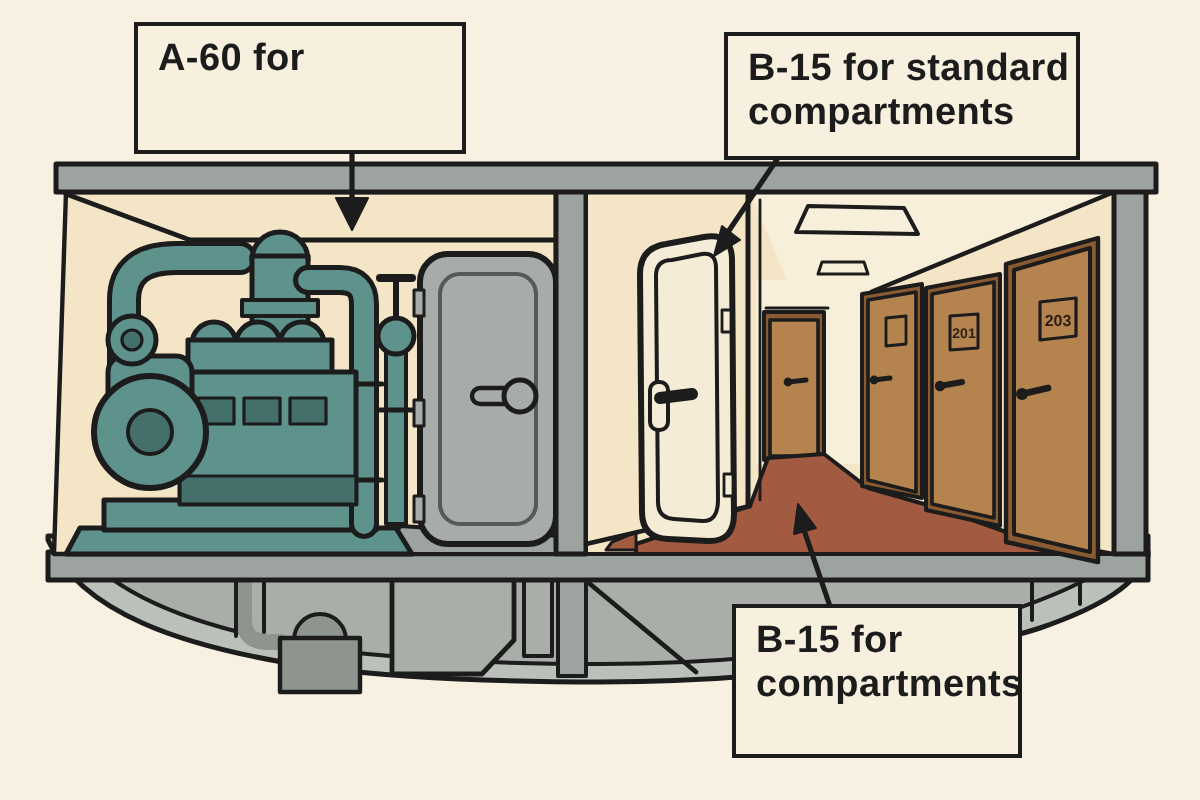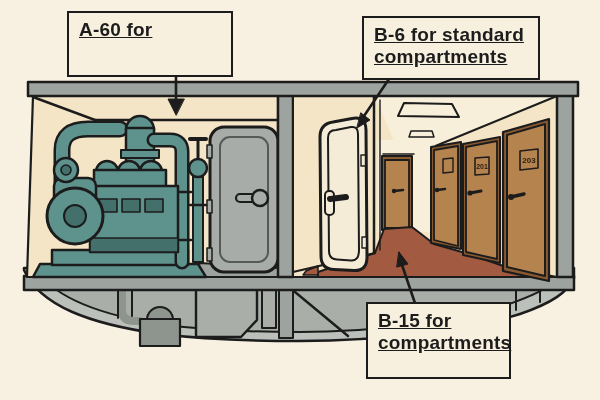--- a/index.html
+++ b/index.html
@@ -25,21 +25,21 @@
     background:var(--label-bg);
     border:2.5px solid var(--line);
     color:var(--line);
     font-weight:600;
     font-size:19px;
     line-height:1.16;
     padding:6px 10px;
     letter-spacing:.2px;
     white-space:nowrap;
   }
-  .callout span{display:block;text-decoration:underline;}
+  .callout span{display:block;}
   .callout.a60{left:67px;top:11px;width:166px;height:66px;}
   .callout.b15top{left:362px;top:16px;width:178px;height:64px;}
   .callout.b15bottom{left:366px;top:302px;width:145px;height:77px;}
   .plate-num{
     font-family:"Liberation Sans", sans-serif;
     font-weight:700;
   }
 </style>
 </head>
 <body>
@@ -215,21 +215,21 @@
       <polygon points="399,252 408,264 397,267" stroke-width="1"></polygon>
     </g>
   </g>
 </svg>
 
   <div class="callout a60">
     <span>A-60 for</span>
   </div>
 
   <div class="callout b15top">
-    <span>B-6 for standard</span>
+    <span>B-15 for standard</span>
     <span>compartments</span>
   </div>
 
   <div class="callout b15bottom">
     <span>B-15 for</span>
     <span>compartments</span>
   </div>
 
 </div>
 

